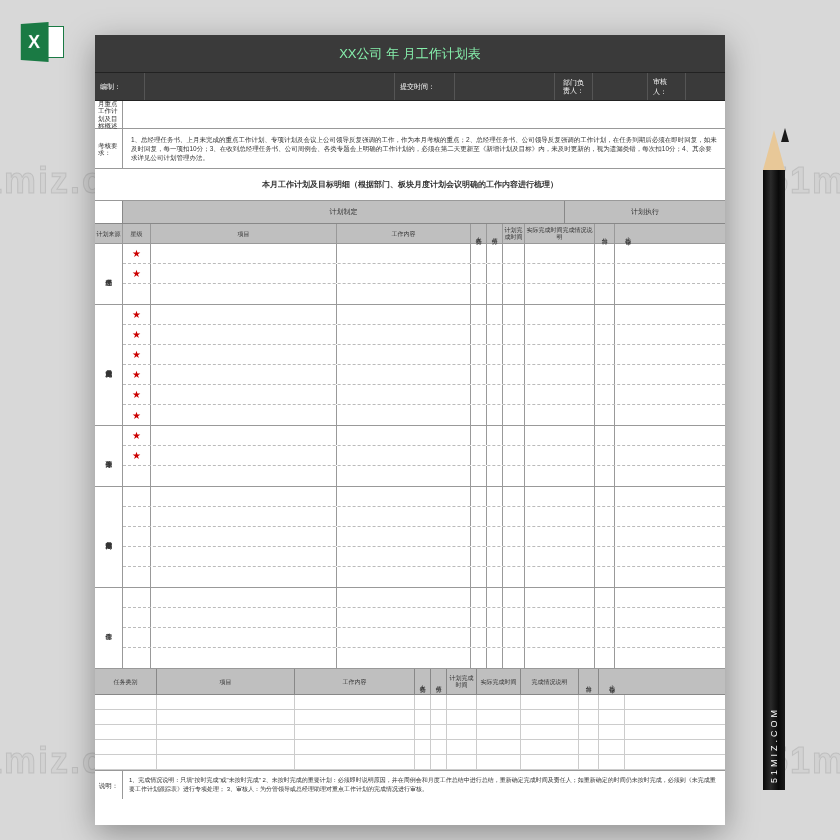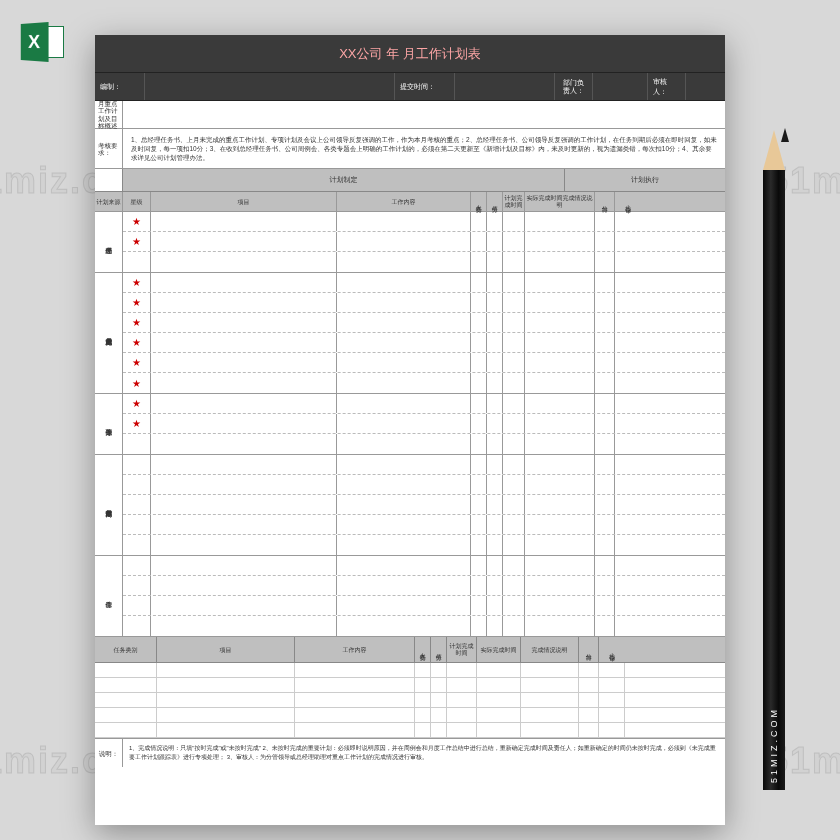--- a/index.html
+++ b/index.html
@@ -104,21 +104,21 @@
       pointer-events: none;
       -webkit-text-stroke: 1px rgba(160,160,160,0.4);
     }
     .wm1 { top: 160px; left: -40px; }
     .wm2 { top: 160px; right: -130px; }
     .wm3 { top: 740px; left: -40px; }
     .wm4 { top: 740px; right: -130px; }
     .ppt-wm { top: 180px; left: 50%; transform: translateX(-50%); font-size: 52px; color: rgba(220,220,220,0.3); -webkit-text-stroke: 1px rgba(180,180,180,0.25);}
     .title-bar {
       background: #3a3a3a;
-      color: #fca5a5;
+      color: #86efac;
       height: 38px;
       display: flex;
       align-items: center;
       justify-content: center;
       font-size: 13px;
       border-bottom: 1px solid #222;
     }
     .info-bar {
       background: #3a3a3a;
       color: #fff;
@@ -251,20 +251,21 @@
   <div class="row overview-row" style="height:28px;">
     <div class="side-label">月重点工作计划及目标概述</div>
     <div class="content-cell"></div>
   </div>
 
   <div class="row">
     <div class="side-label" style="writing-mode:horizontal-tb;text-orientation:mixed;line-height:1.1;">考核要求：</div>
     <div class="content-cell">1、总经理任务书、上月未完成的重点工作计划、专项计划及会议上公司领导反复强调的工作，作为本月考核的重点；2、总经理任务书、公司领导反复强调的工作计划，在任务到期后必须在即时回复，如未及时回复，每一项扣10分；3、在收到总经理任务书、公司周例会、各类专题会上明确的工作计划的，必须在第二天更新至《新增计划及目标》内，未及时更新的，视为遗漏类错，每次扣10分；4、其余要求详见公司计划管理办法。</div>
   </div>
 
+  <div class="subtitle-row">本月工作计划及目标明细（根据部门、板块月度计划会议明确的工作内容进行梳理）</div>
 
   <div class="section-head">
     <div class="col-source" style="background:#fff;"></div>
     <div class="plan-make">计划制定</div>
     <div class="plan-exec">计划执行</div>
   </div>
 
   <div class="tbl-head grey-band" style="background:#bfbfbf;">
     <div class="col-source">计划来源</div>
     <div class="col-star">星级</div>

